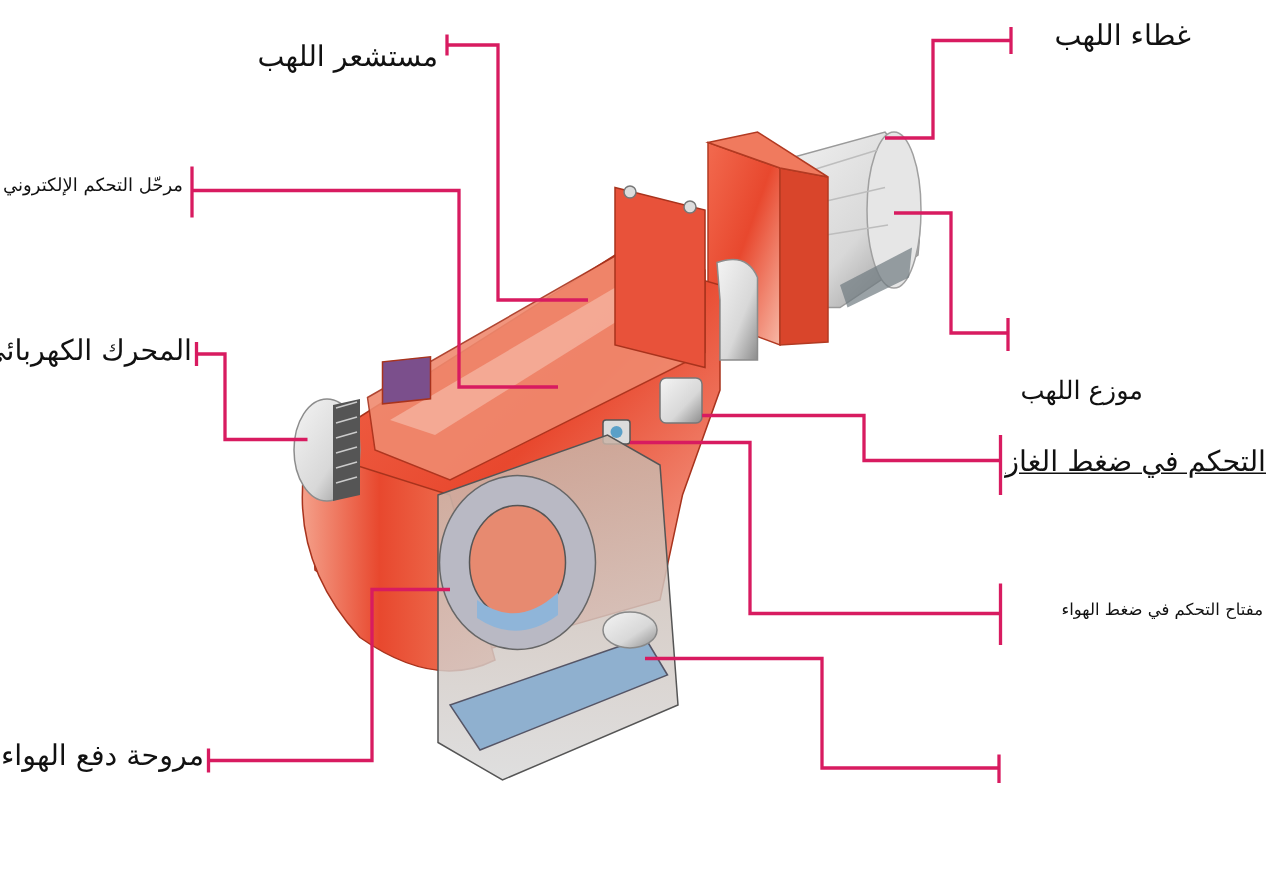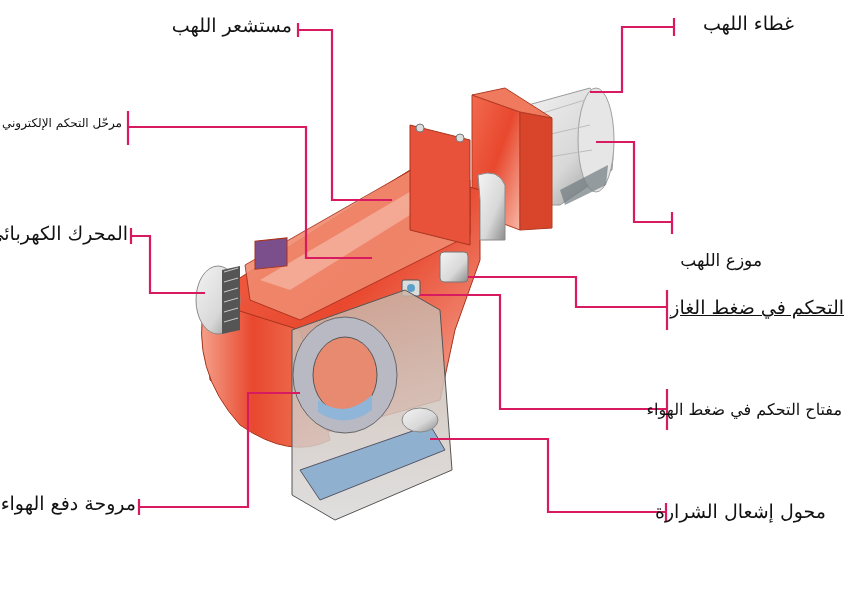--- a/index.html
+++ b/index.html
@@ -116,22 +116,21 @@
 
     <polyline points="667,409 500,409 500,295 420,295"></polyline>
     <line x1="667" y1="389" x2="667" y2="430"></line>
 
     <polyline points="666,512 548,512 548,439 430,439"></polyline>
     <line x1="666" y1="503" x2="666" y2="522"></line>
   </g>
 </svg>
 
   
-  <div class="lbl big" style="right:558px; top:14px;margin-left:42px;">مستشعر اللهب</div>
+  <div class="lbl big" style="right:558px; top:26px;margin-left:42px;">مستشعر اللهب</div>
   <div class="lbl small" style="right:728px; top:116px;">مرحّل التحكم الإلكتروني</div>
   <div class="lbl big" style="right:722px; top:222px;">المحرك الكهربائي</div>
   <div class="lbl big" style="right:714px; top:492px;">مروحة دفع الهواء</div>
   <div class="lbl big" style="right:56px; top:12px;text-align:right;">غطاء اللهب</div>
   <div class="lbl" style="right:88px; top:210px; font-size:17px;margin-top:40px;">موزع اللهب</div>
   <div class="lbl big" style="right:6px; top:296px;text-decoration:underline;">التحكم في ضغط الغاز</div>
-  <div class="lbl small" style="right:8px; top:400px; font-size:16px;">مفتاح التحكم في ضغط الهواء</div>
-  <div class="lbl big" style="right:24px; top:500px;">محول إشعال الشرارة</div>
+  <div class="lbl small" style="right:8px; top:400px; font-size:11px;">مفتاح التحكم في ضغط الهواء</div>
 </div>
 
 </body></html>

